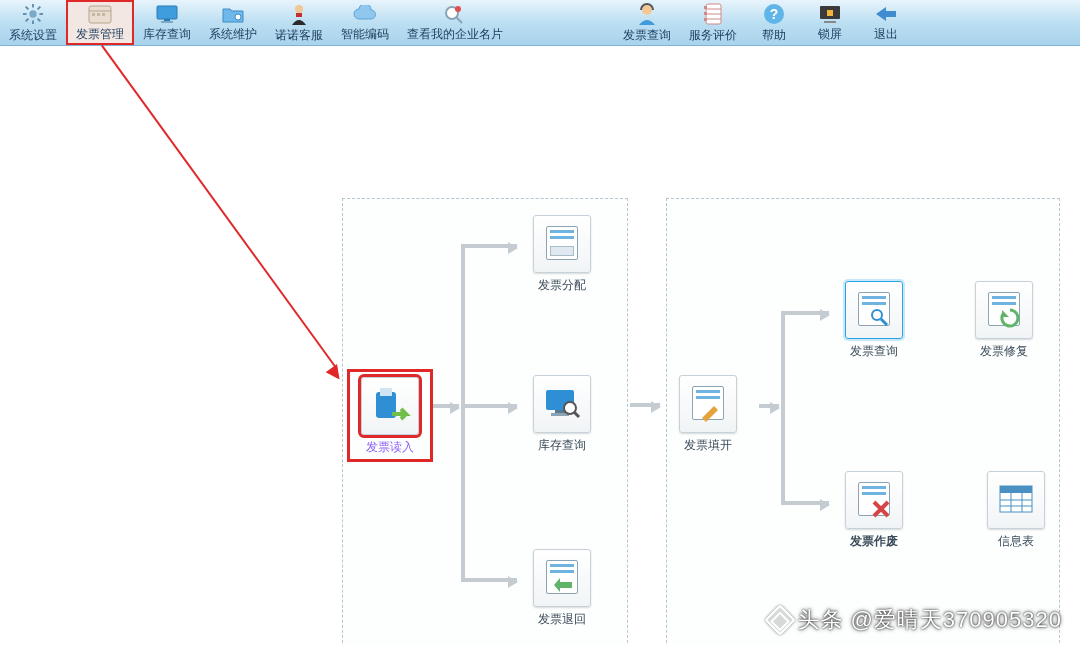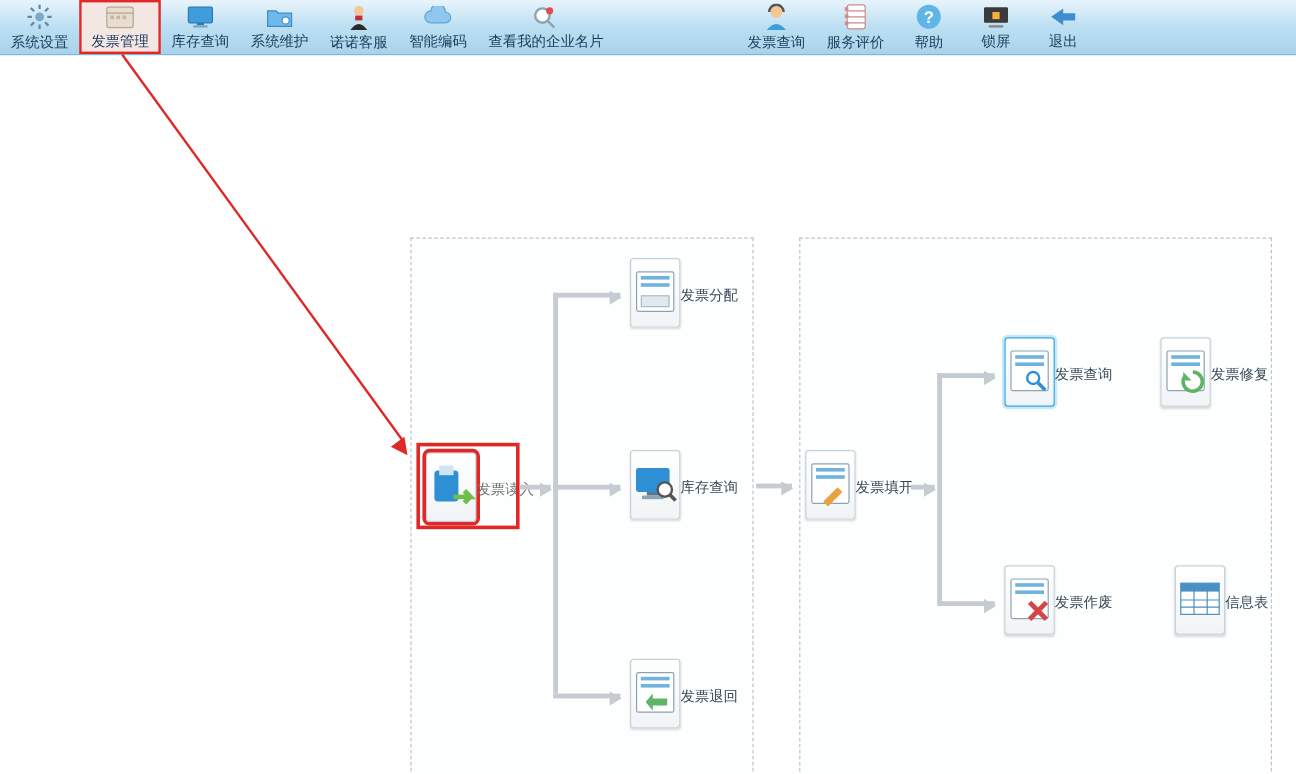--- a/index.html
+++ b/index.html
@@ -40,34 +40,34 @@
     border: 1px dashed #b8c5cf;
     background: #fdfefe;
   }
   .panel.left  { left: 342px; top: 152px; width: 286px; height: 470px; }
   .panel.right { left: 666px; top: 152px; width: 394px; height: 470px; }
 
   .node {
     position: absolute;
     width: 74px;
     display: flex;
-    flex-direction: row;
+    flex-direction: column;
     align-items: center;
   }
   .node .tile {
     width: 58px; height: 58px;
     background: linear-gradient(to bottom,#ffffff,#f1f4f6);
     border: 1px solid #c7d1d9;
     border-radius: 3px;
     box-shadow: 0 1px 2px rgba(0,0,0,.15);
     display:flex; align-items:center; justify-content:center;
   }
   .node .cap { font-size: 12px; color:#3a4a58; margin-top: 4px; white-space:nowrap;}
   .node.red .tile { outline: 3px solid #e02828; outline-offset: 0; }
-  .node.red .cap { color:#737373; }
+  .node.red .cap { color:#8b5cf6; }
   .node.red { padding:2px; }
   .node.blue .tile { border:1px solid #2aa3e6; box-shadow: 0 0 0 2px rgba(42,163,230,.25);}
   .node.red::after{
     content:""; position:absolute; left:-6px; top:-6px; right:-6px; bottom:-4px;
     border:3px solid #e02828; pointer-events:none;
   }
 
   
   .doc-ic { width:40px; height:40px; position:relative; }
   .doc-ic .page{position:absolute;left:4px;top:2px;width:32px;height:34px;background:#fff;border:1px solid #8aa4b5;border-radius:2px;}
@@ -365,21 +365,21 @@
             <div class="bar b2"></div>
         <svg style="position:absolute;left:16px;top:18px" width="20" height="20">
               <path d="M10 2 a8 8 0 1 1 -7 4" fill="none" stroke="#5fb46a" stroke-width="3"></path>
               <path d="M2 2 l0 7 l7 0 z" fill="#5fb46a"></path>
             </svg>
       </div>
         </div>
       <div class="cap">发票修复</div>
     </div>
 
-    <div class="node" style="left:170px; top:272px;">
+    <div class="node" style="left:170px; top:272px;font-weight:bold;">
       <div class="tile">
           <div class="doc-ic">
             <div class="page"></div>
             <div class="bar b1"></div>
             <div class="bar b2"></div>
         <svg style="position:absolute;left:18px;top:20px" width="18" height="18">
               <line x1="2" y1="2" x2="16" y2="16" stroke="#d64545" stroke-width="4"></line>
               <line x1="16" y1="2" x2="2" y2="16" stroke="#d64545" stroke-width="4"></line>
             </svg>
       </div>
@@ -402,13 +402,17 @@
         </div>
       <div class="cap">信息表</div>
     </div>
 
     <div class="arrow h" style="left:92px; top:205px; width:20px;"></div>
     <div class="vline" style="left:114px; top:112px; height:192px;"></div>
     <div class="arrow h" style="left:114px; top:112px; width:48px;"></div>
     <div class="arrow h" style="left:114px; top:302px; width:48px;"></div>
   </div>
 
+  <div class="watermark">
+    <div class="logo"></div>
+    <span>头条 @爱晴天370905320</span>
+  </div>
 </div>
 
 </body></html>

